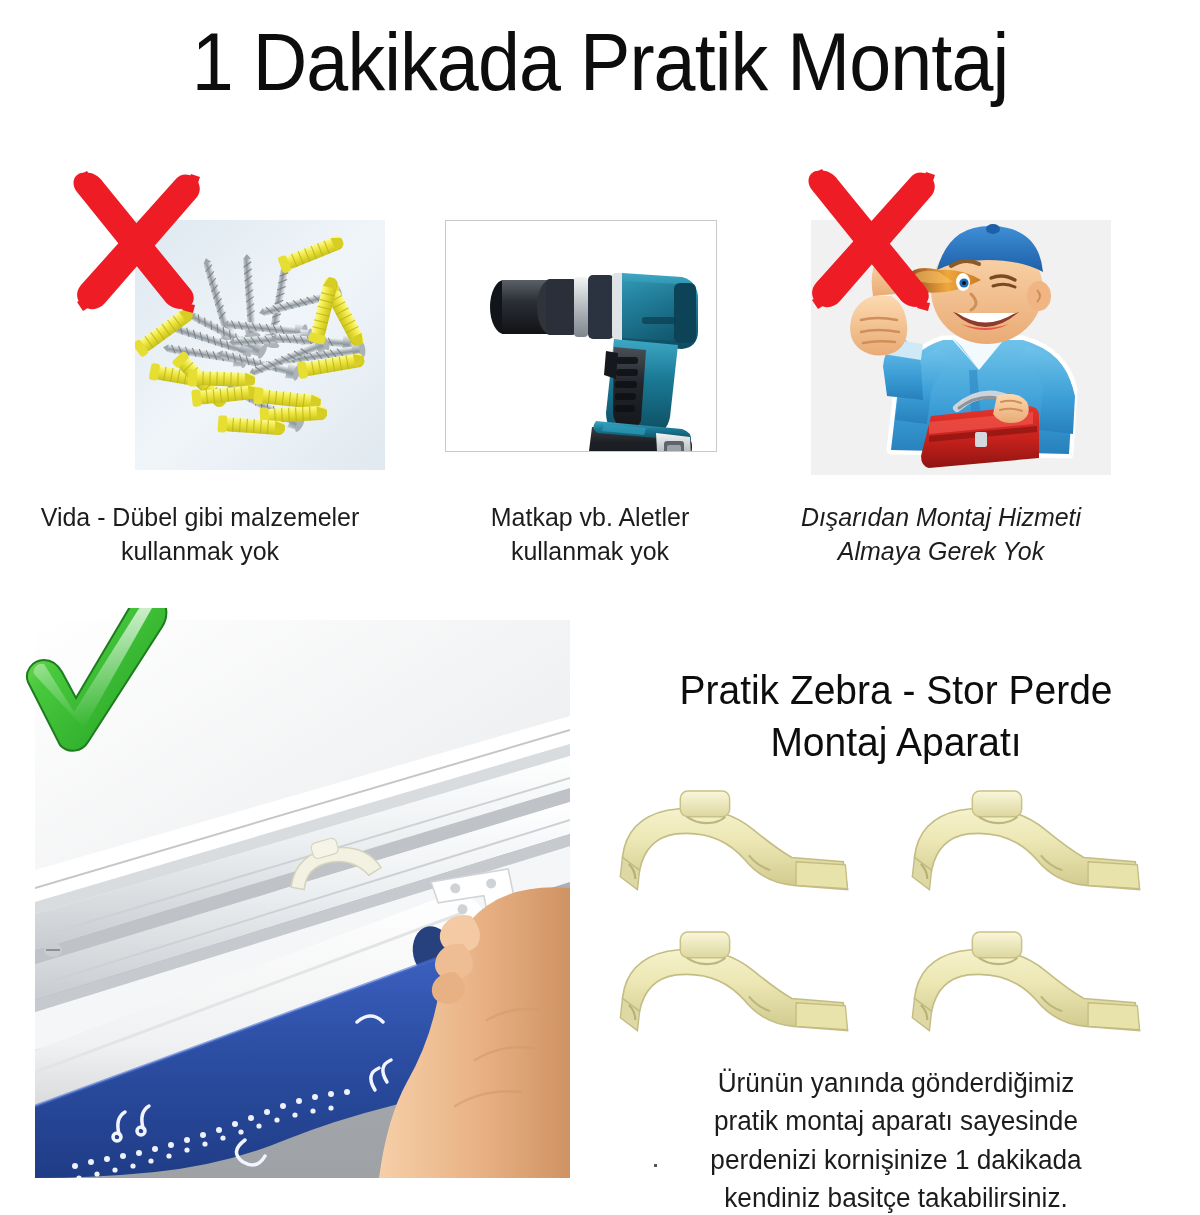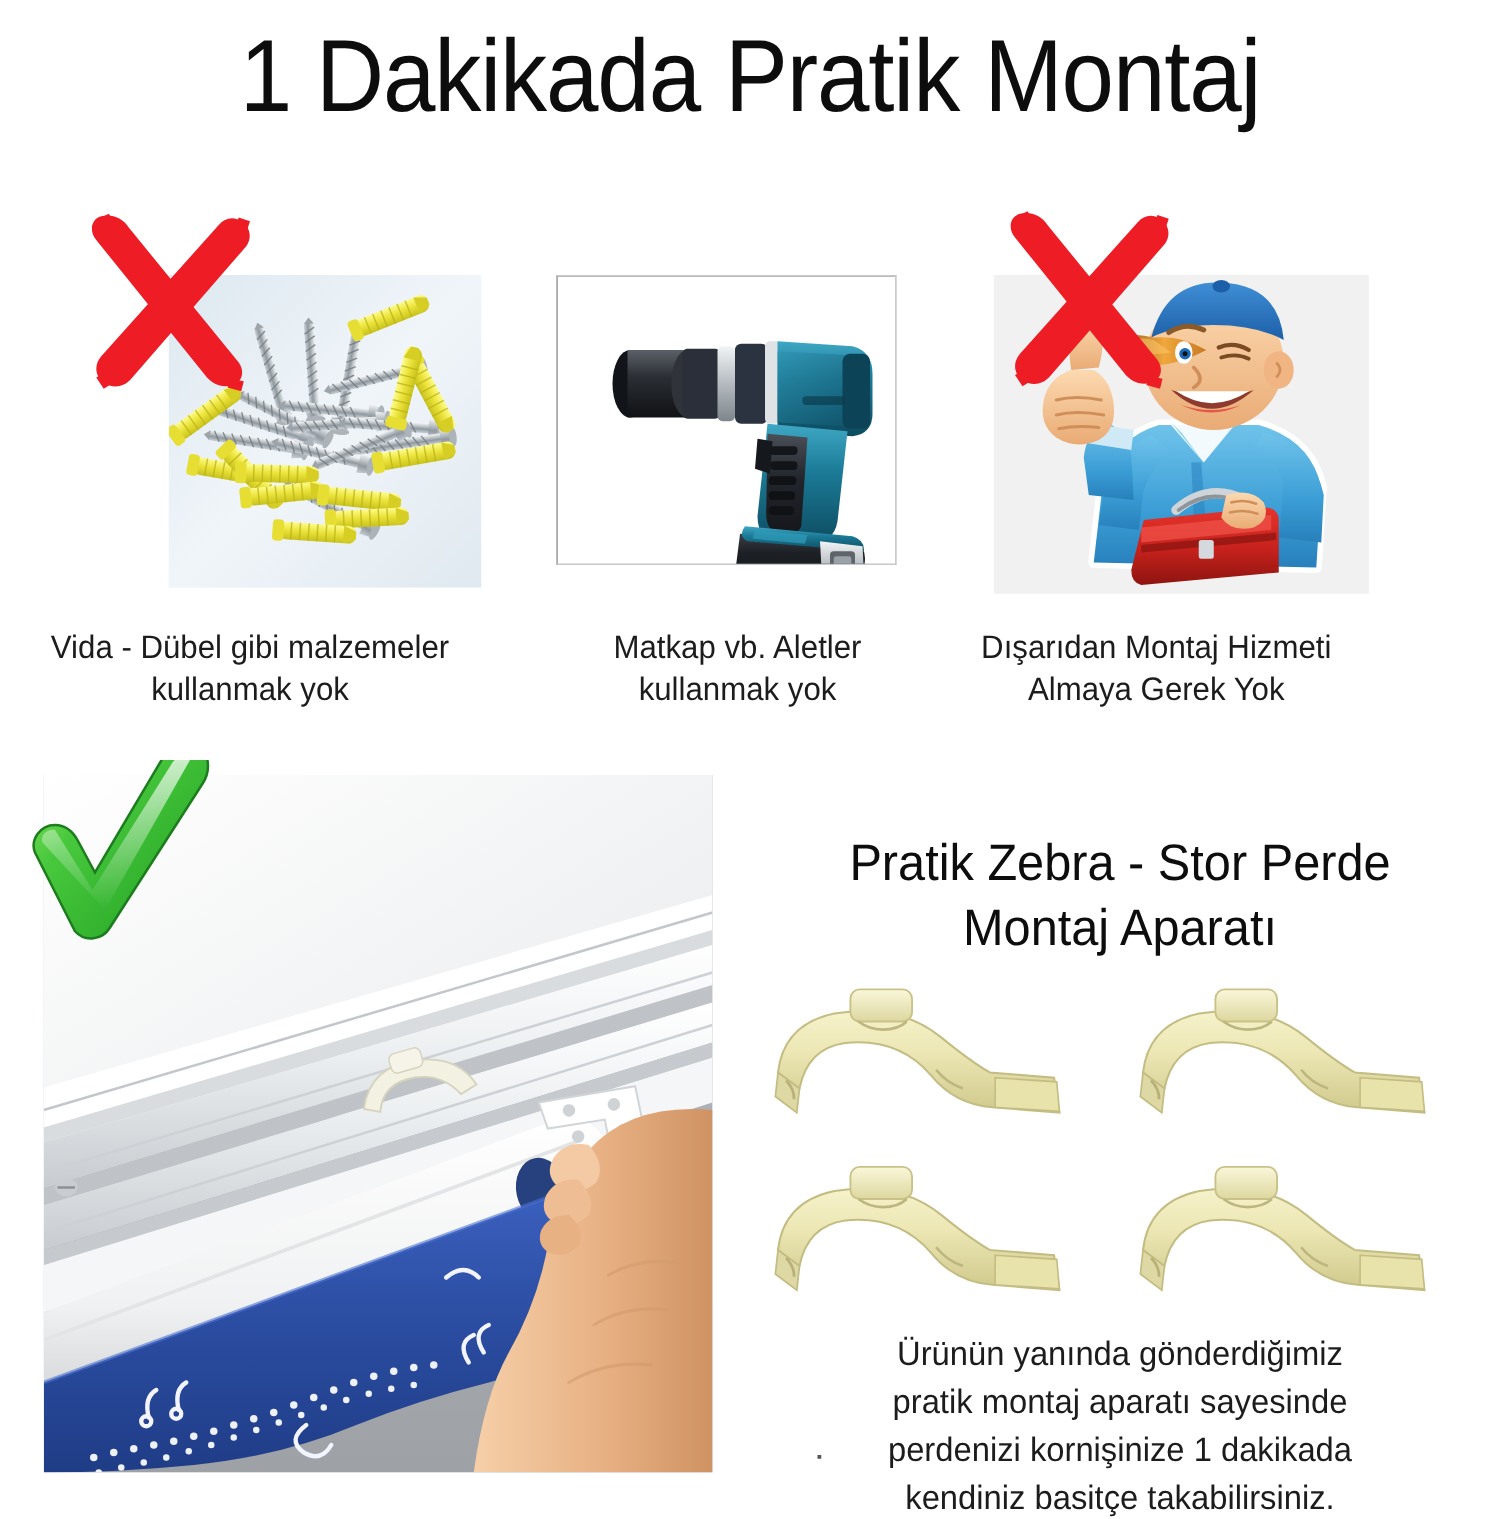--- a/index.html
+++ b/index.html
@@ -41,21 +41,21 @@
   }
 
   .no-card {
     position: absolute;
     top: 0;
     width: 340px;
     height: 430px;
   }
   .no-card.c1 { left: 30px; }
   .no-card.c2 { left: 420px; }
-  .no-card.c3 { left: 755px; }
+  .no-card.c3 { left: 771px; font-style: italic; }
 
   .photo-box {
     position: absolute;
     top: 65px;
     overflow: hidden;
   }
   .photo-box.screws {
     left: 105px; width: 250px; height: 250px;
     background: linear-gradient(160deg, #dfe9f0 0%, #eef3f7 45%, #e3ebf1 100%);
   }

